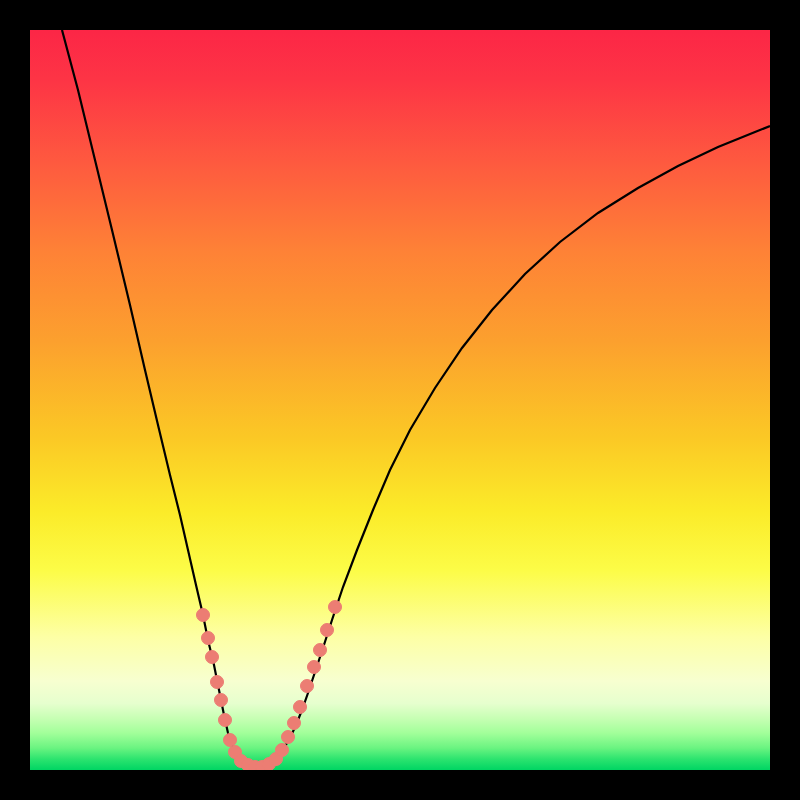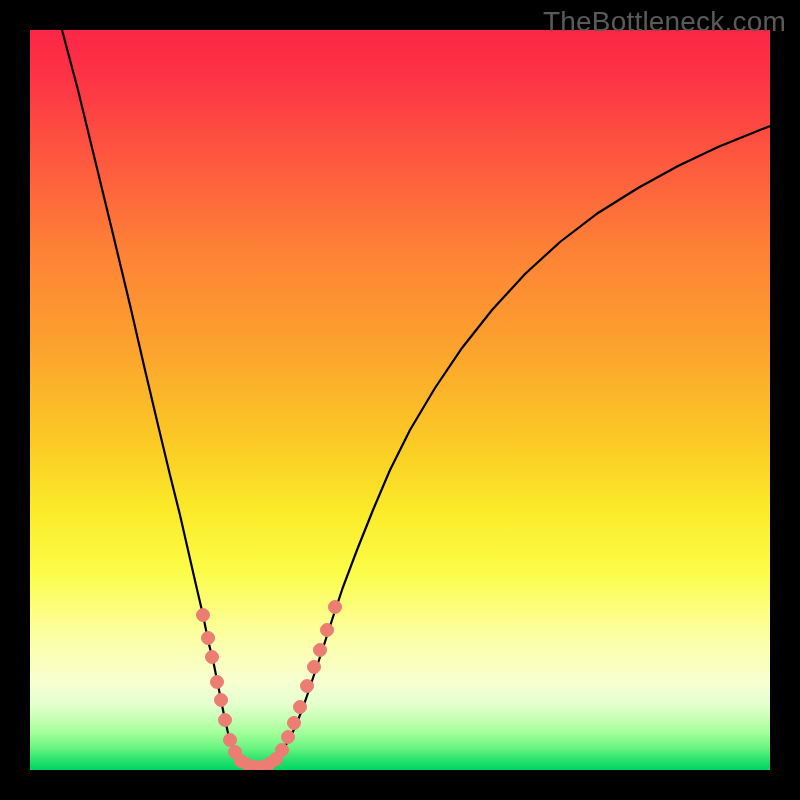--- a/index.html
+++ b/index.html
@@ -74,21 +74,20 @@
   }
   .dot {
     fill: #ec7d73;
     stroke: #ec7d73;
   }
 </style>
 </head>
 <body>
 
 <div class="frame">
-  <div class="watermark">TheBottleneck.com</div>
 
   <div class="plot-wrap">
     <div class="gradient-bg"></div>
     <svg class="overlay" viewBox="0 0 740 740">
       <path id="main-curve" class="curve" d="M 32 0 L 48 60 L 65 130 L 82 200 L 100 275 L 115 340 L 128 395 L 140 445 L 150 485 L 158 520 L 166 555 L 173 585 L 178 610 L 184 635 L 189 660 L 194 685 L 198 703 L 202 715 L 206 724 L 210 730 L 215 734 L 221 736 L 228 737 L 235 736 L 242 733 L 249 726 L 254 718 L 260 708 L 266 695 L 272 680 L 278 663 L 285 642 L 293 618 L 302 590 L 313 557 L 327 520 L 343 480 L 360 440 L 380 400 L 405 358 L 432 318 L 462 280 L 495 244 L 530 212 L 568 183 L 608 158 L 648 136 L 688 117 L 725 102 L 740 96"></path>
       <g id="dots">
           <circle cx="173" cy="585" r="6.5" class="dot"></circle>
           <circle cx="178" cy="608" r="6.5" class="dot"></circle>
           <circle cx="182" cy="627" r="6.5" class="dot"></circle>
           <circle cx="187" cy="652" r="6.5" class="dot"></circle>

